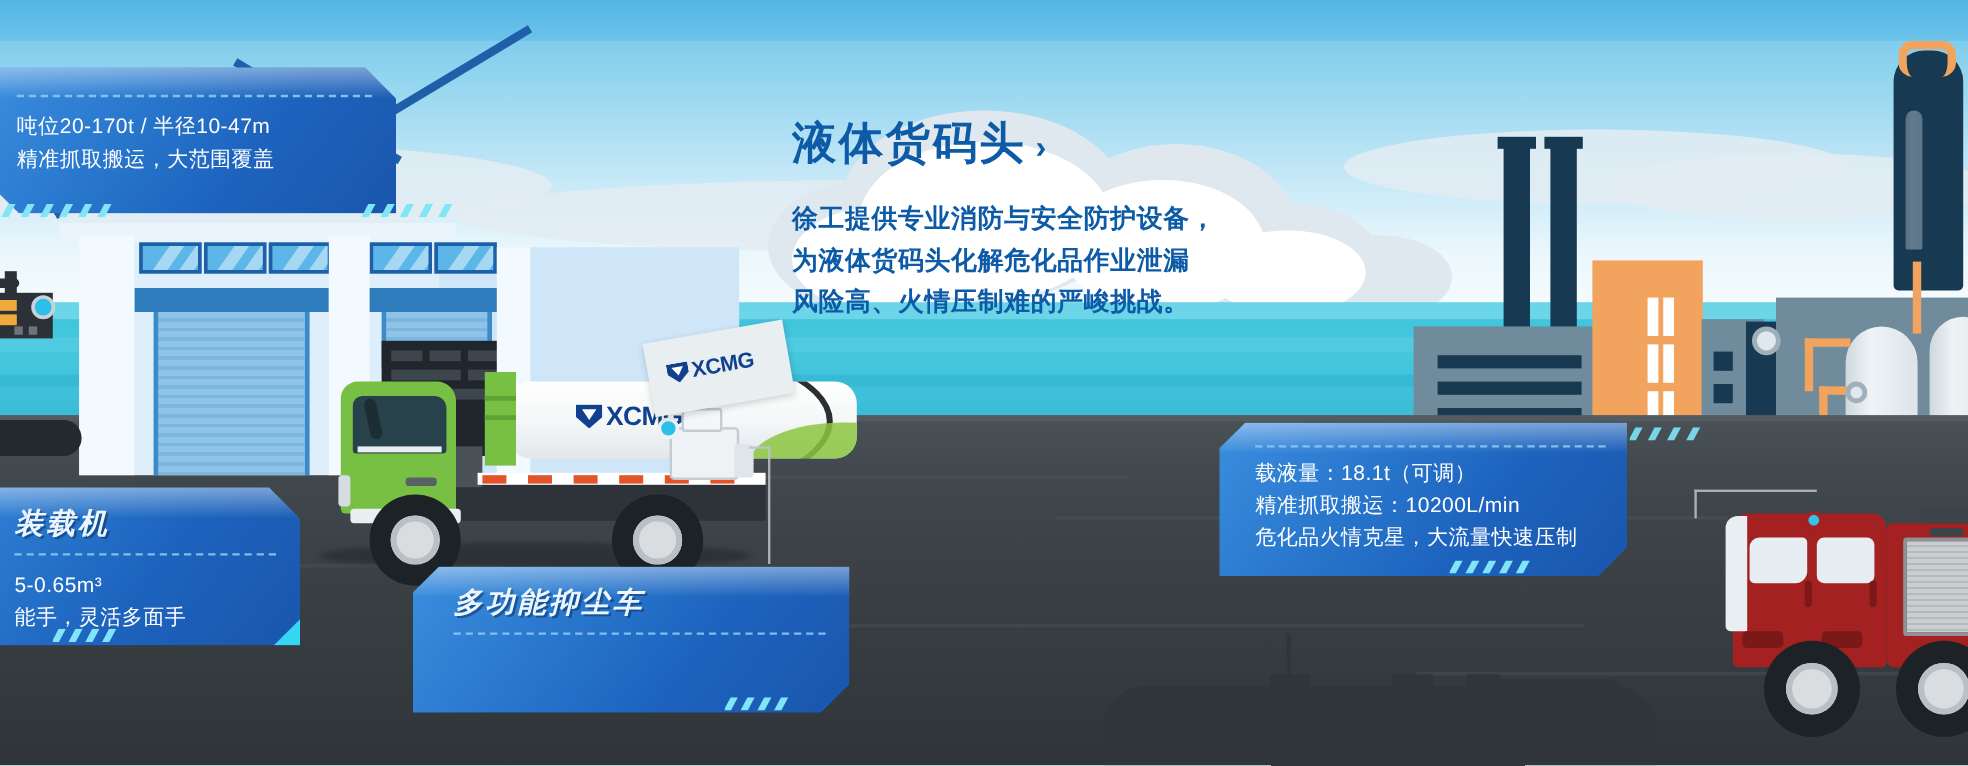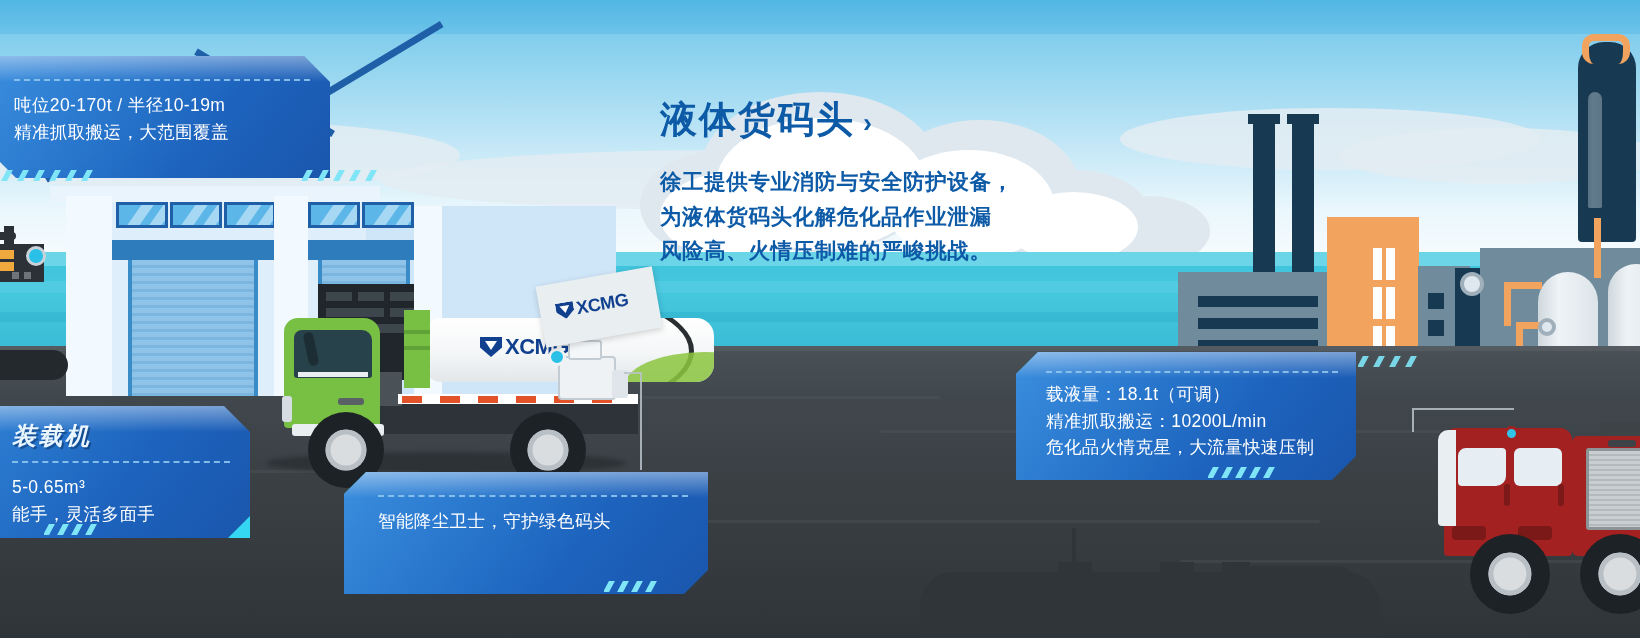--- a/index.html
+++ b/index.html
@@ -352,21 +352,21 @@
     <div class="copy-body">
       <div>徐工提供专业消防与安全防护设备，</div>
       <div>为液体货码头化解危化品作业泄漏</div>
       <div>风险高、火情压制难的严峻挑战。</div>
     </div>
   </div>
 
   <div class="card cut" style="left:-10px;top:56px;width:340px;height:122px;padding:14px 20px 0 24px;">
     <div class="card-gloss"></div>
     <div class="card-rule"></div>
-    <div class="card-line">吨位20-170t / 半径10-19m</div>
+    <div class="card-line">吨位20-170t / 半径10-47m</div>
     <div class="card-line">精准抓取搬运，大范围覆盖</div>
     <div class="stripes" style="left:0;bottom:-11px;width:240px;">
       <i style="left:2px"></i>
         <i style="left:16px"></i>
         <i style="left:30px"></i>
         <i style="left:44px"></i>
         <i style="left:58px"></i>
     </div>
   </div>
   <div class="stripes" style="left:0;top:170px;width:120px;">
@@ -395,22 +395,22 @@
     <div class="stripes" style="left:160px;bottom:3px;width:84px;">
       <i style="left:2px"></i>
         <i style="left:16px"></i>
         <i style="left:30px"></i>
         <i style="left:44px"></i>
     </div>
   </div>
 
   <div class="card cut-tl" style="left:344px;top:472px;width:364px;height:122px;padding:14px 20px 0 34px;">
     <div class="card-gloss"></div>
+    <div class="card-title">多功能抑尘车</div>
     <div class="card-rule"></div>
-    <div class="card-line">智能降尘卫士，守护绿色码头</div>
     <div class="tri-tl"></div>
     <div class="tri-br"></div>
     <div class="stripes" style="left:260px;bottom:2px;width:80px;">
       <i style="left:2px"></i>
         <i style="left:16px"></i>
         <i style="left:30px"></i>
         <i style="left:44px"></i>
     </div>
   </div>
 

